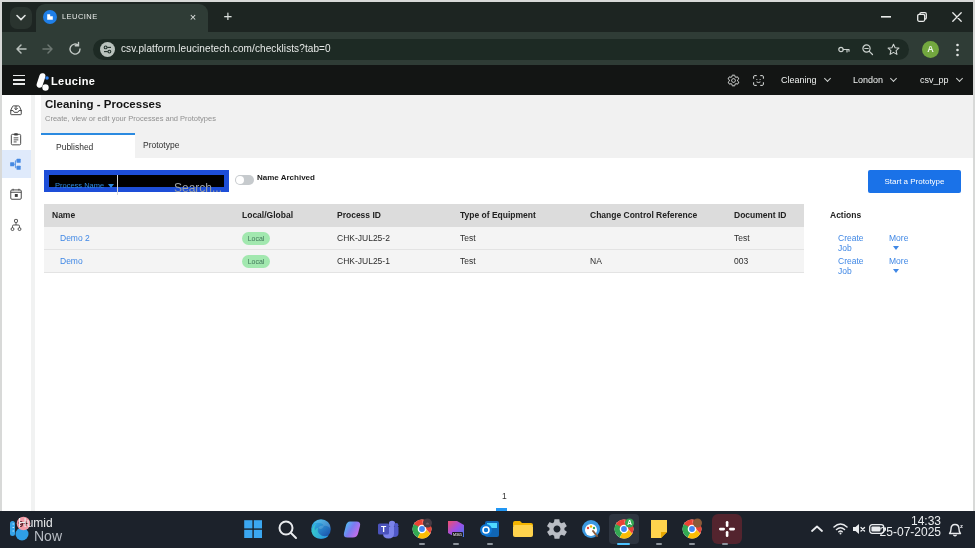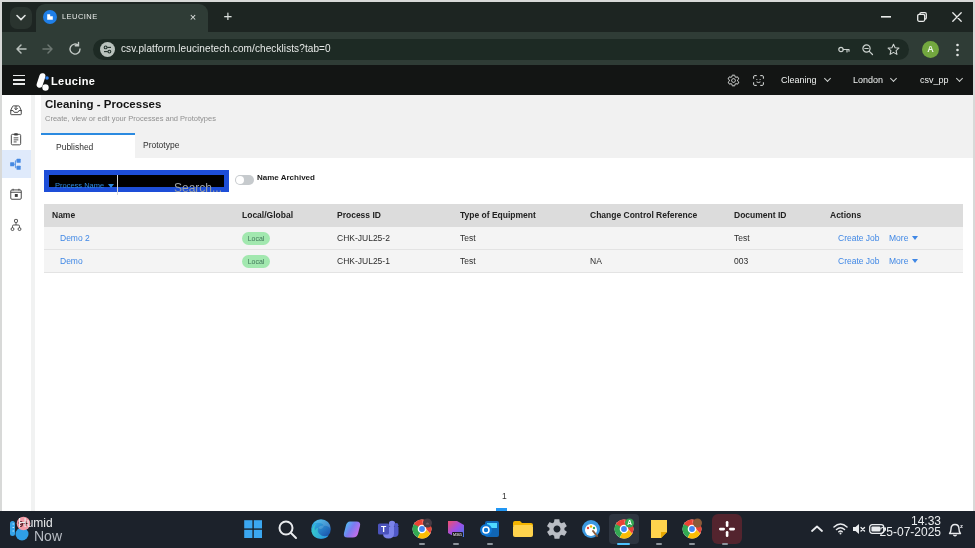--- a/index.html
+++ b/index.html
@@ -50,21 +50,21 @@
 #fbox .dd { position:absolute; left:0; top:0; width:69px; height:20px; border-right:1px solid #d7d7d7; }
 #fbox .dd span { position:absolute; left:6px; top:6px; font-size:7.5px; color:#2e8ae0; }
 #fbox .dd .tri { position:absolute; right:3px; top:9px; width:0; height:0; border-left:3px solid transparent; border-right:3px solid transparent; border-top:4px solid #2e8ae0; }
 #fbox .search { position:absolute; left:77px; top:6px; font-size:12px; color:#9aa0a4;margin-left:48px; }
 #toggle { position:absolute; left:202px; top:17px; width:19px; height:10px; border-radius:6px; background:#c6cacd; }
 #toggle div { position:absolute; left:1px; top:1px; width:8px; height:8px; border-radius:50%; background:#fff; }
 #showarch { position:absolute; left:224px; top:15px; font-size:8px; font-weight:bold; color:#1c1c1c; }
 #startbtn { position:absolute; left:835px; top:12px; width:93px; height:23px; background:#1a72e8; border-radius:2px; color:#fff; font-size:8px; text-align:center; line-height:23px; }
 
 #table { position:absolute; left:11px; top:109px; width:919px; }
-.trow { position:relative; width:919px; }
+.trow { position:relative; width:760px; }
 .thead { height:23px; background:#dcdcdc; }
 .tdata { height:23px; background:#f4f4f4; border-bottom:1px solid #e3e3e3; }
 .cell { position:absolute; top:6px; font-size:8.5px; color:#2c2c2c; }
 .thead .cell { font-weight:bold; color:#222; }
 .link { color:#3f87e5;padding-left:8px; }
 .badge { position:absolute; top:5px; width:28px; height:13px; border-radius:7px; background:#a2e8af; color:#42795b; font-size:7px; text-align:center; line-height:13px; }
 .c1{left:8px}.c2{left:198px}.c3{left:293px}.c4{left:416px}.c5{left:546px}.c6{left:690px}.c7{left:786px}.c8{left:837px}
 .moretri { display:inline-block; width:0; height:0; border-left:3px solid transparent; border-right:3px solid transparent; border-top:4px solid #3f87e5; vertical-align:1px; margin-left:4px; }
 
 #pag1 { position:absolute; left:469px; top:396px; font-size:8.5px; color:#333; }
@@ -229,20 +229,21 @@
         <div class="dd">
             <span>Process Name</span>
             <div class="tri"></div>
           </div>
         <div class="search">Search...</div>
       </div>
       <div id="toggle">
           <div></div>
         </div>
       <div id="showarch">Name Archived</div>
+      <div id="startbtn">Start a Prototype</div>
     </div>
     <div id="table">
       <div class="trow thead">
         <div class="cell c1">Name</div>
           <div class="cell c2">Local/Global</div>
           <div class="cell c3">Process ID</div>
           <div class="cell c4">Type of Equipment</div>
           <div class="cell c5">Change Control Reference</div>
           <div class="cell c6">Document ID</div>
           <div class="cell c7">Actions</div>

